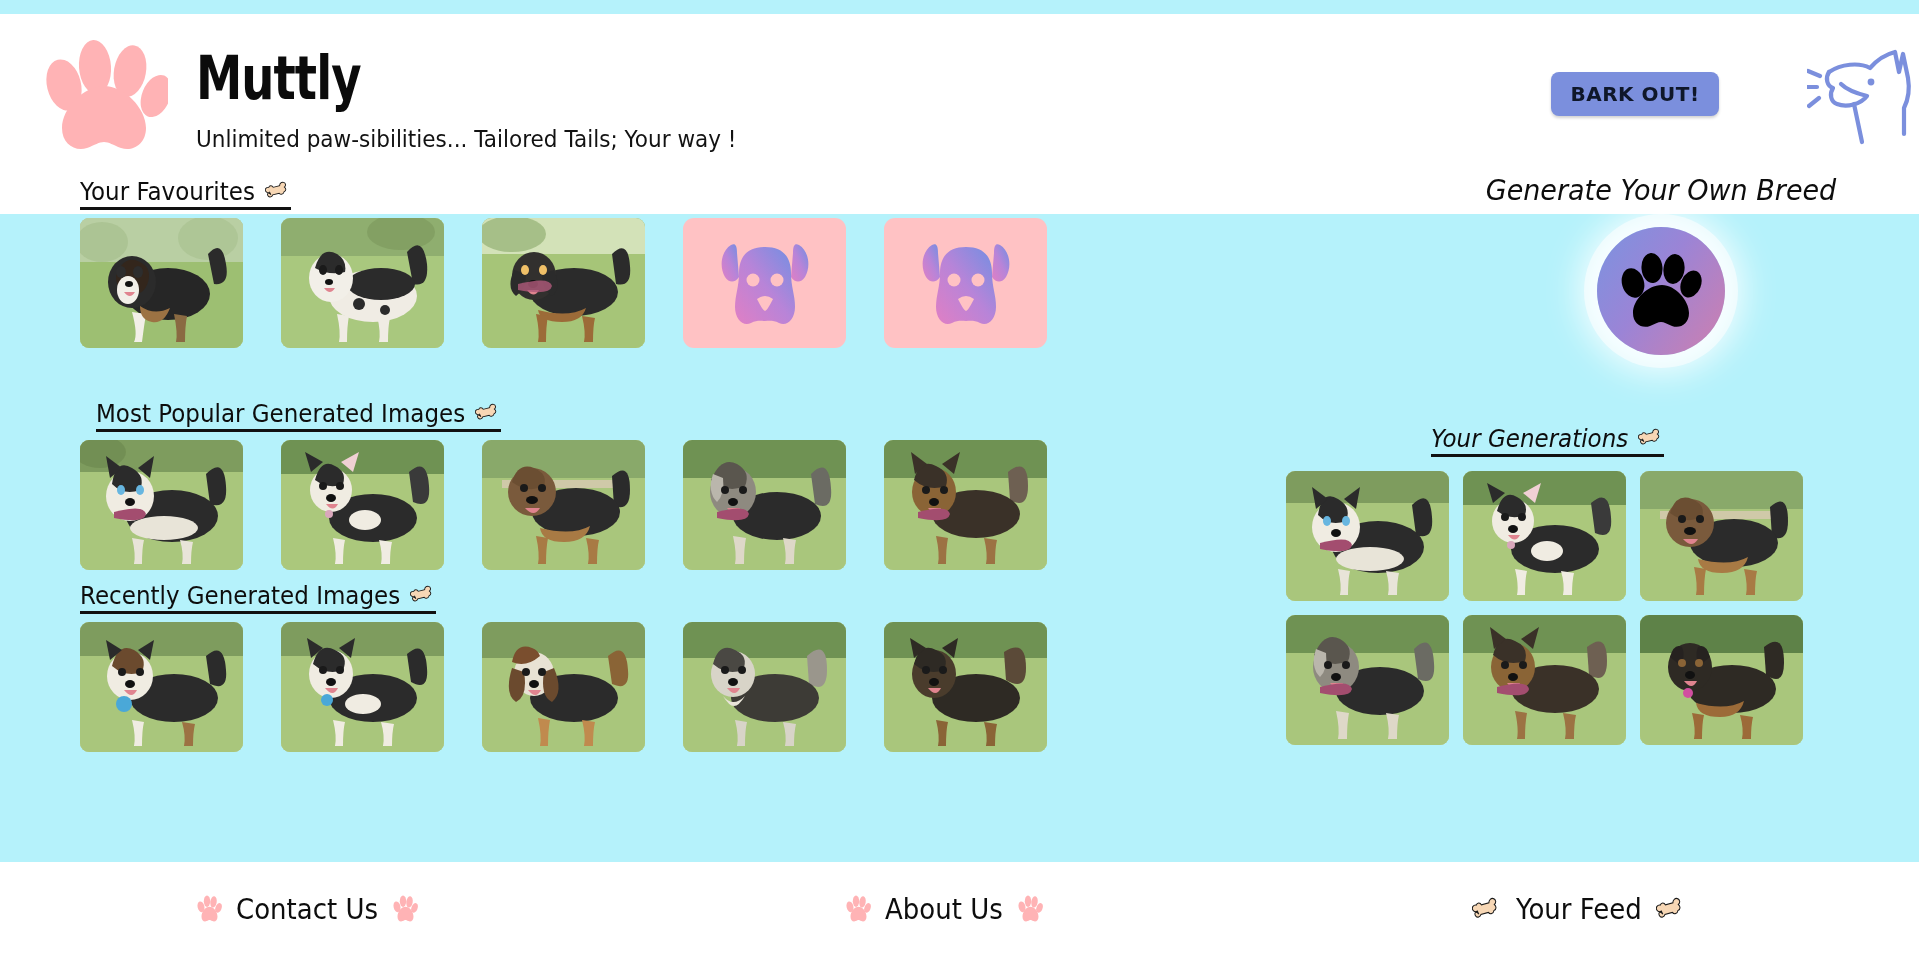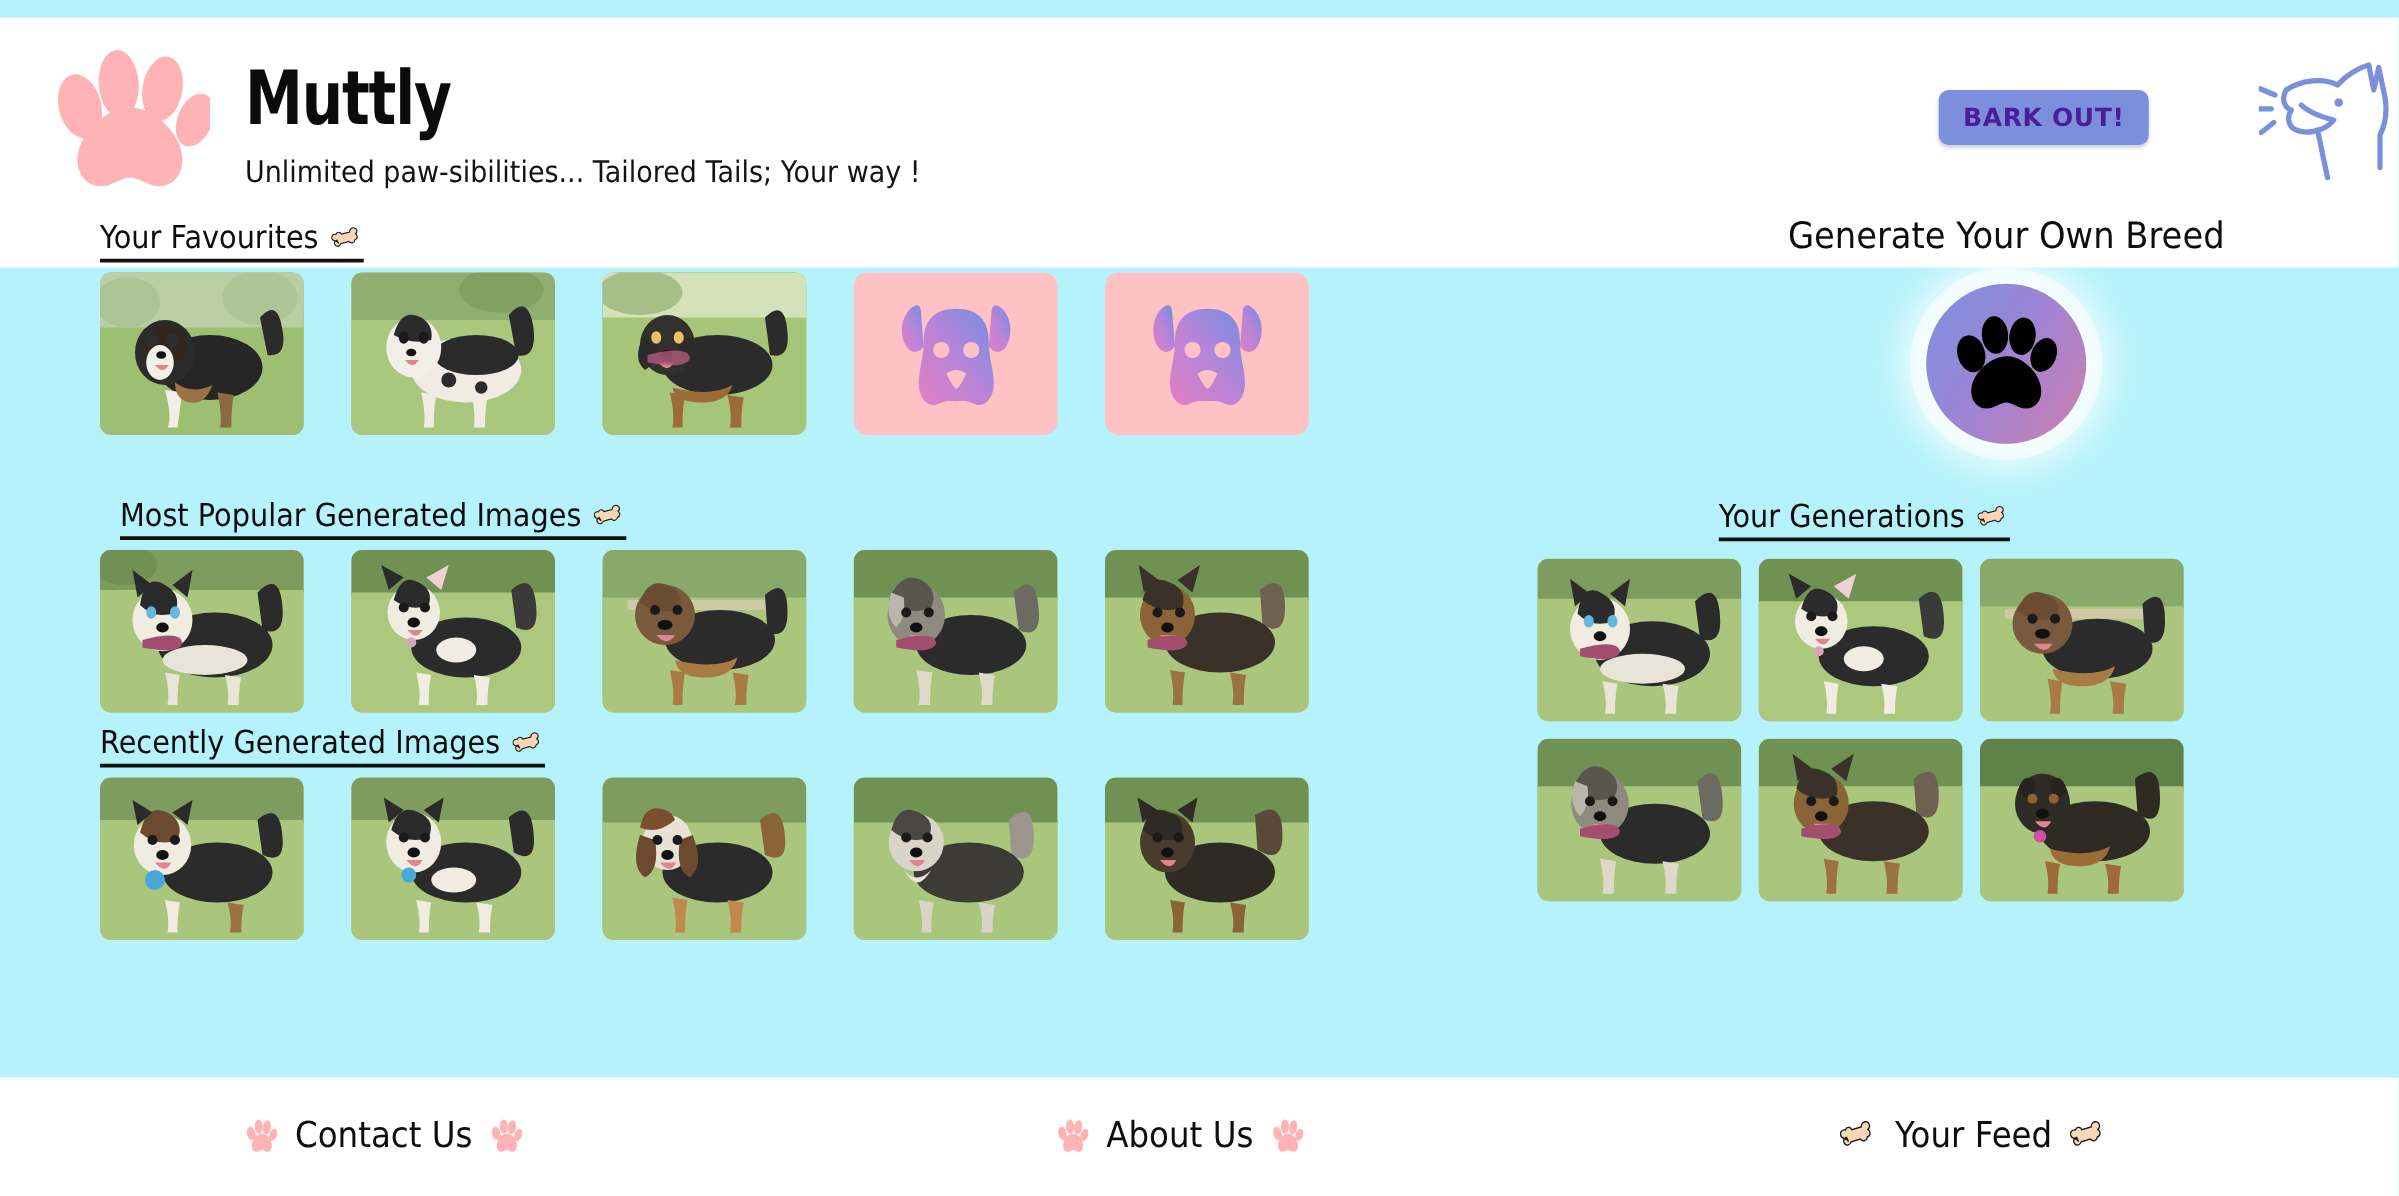--- a/index.html
+++ b/index.html
@@ -36,21 +36,21 @@
     font-family: "DejaVu Sans", sans-serif;
     font-size: 22px; color: #121212; font-weight: 400;
     transform: scaleY(1.08) scaleX(0.98);
     transform-origin: left top;
     white-space: nowrap;
   }
   .bark-btn {
     position: absolute; right: 200px; top: 58px;
     width: 168px; height: 44px;
     background: #7b8fdd; border: none; border-radius: 8px;
-    color: #4c1d95; font-size: 20px; font-weight: 600;
+    color: #0f172a; font-size: 20px; font-weight: 600;
     font-family: "DejaVu Sans", sans-serif;
     letter-spacing: 0.5px; cursor: pointer;
     box-shadow: 0 2px 3px rgba(0,0,0,0.18);
     display: flex; align-items: center; justify-content: center;
   }
   .bark-dog-icon {
     position: absolute; right: 0px; top: 24px;
     width: 112px; height: 124px;
   }
 
@@ -90,21 +90,21 @@
   .placeholder-card svg { width: 108px; height: 100px; }
 
   .heading-fav   { position: absolute; left: 0;  top: 6px; }
   .block-fav     { position: absolute; left: 0;  top: 34px; }
   .heading-pop   { position: absolute; left: 16px;  top: 228px; justify-content: space-between; }
   .block-pop     { position: absolute; left: 0;  top: 256px; }
   .heading-rec   { position: absolute; left: 0;  top: 410px; text-align: right; }
   .block-rec     { position: absolute; left: 0;  top: 438px; }
 
   
-  .right-col { position: absolute; left: 1230px; top: 0; width: 620px; }
+  .right-col { position: absolute; left: 1286px; top: 0; width: 620px; font-style: italic; }
   .gen-title {
     text-align: center; width: 470px; margin-left: 140px;
     font-family: "DejaVu Sans", sans-serif;
     font-size: 27px; color: #0d0d0d; font-weight: 500;
     margin-top: 2px;
     transform: scaleY(1.08);
   }
   .gen-orb-wrap {
     width: 470px; margin-left: 140px; margin-top: 22px;
     display: flex; justify-content: center;
@@ -112,21 +112,21 @@
   .gen-orb {
     width: 128px; height: 128px; border-radius: 50%;
     background: linear-gradient(125deg, #7b93e0 0%, #9b84d6 45%, #cf7fae 100%);
     box-shadow: 0 0 0 13px rgba(255,255,255,0.55), 0 0 34px 18px rgba(255,255,255,0.85);
     display: flex; align-items: center; justify-content: center;
     cursor: pointer;
   }
   .gen-orb svg { width: 88px; height: 84px; }
 
   .heading-gens {
-    margin-top: 46px; margin-left: 145px;
+    margin-top: 70px; margin-left: 145px;
     display: inline-flex;
   }
   .gens-grid {
     margin-top: 14px; margin-left: 0;
     display: grid; grid-template-columns: repeat(3, 163px);
     gap: 14px 14px;
   }
   .gens-grid .thumb { width: 163px; height: 130px; }
 
   

